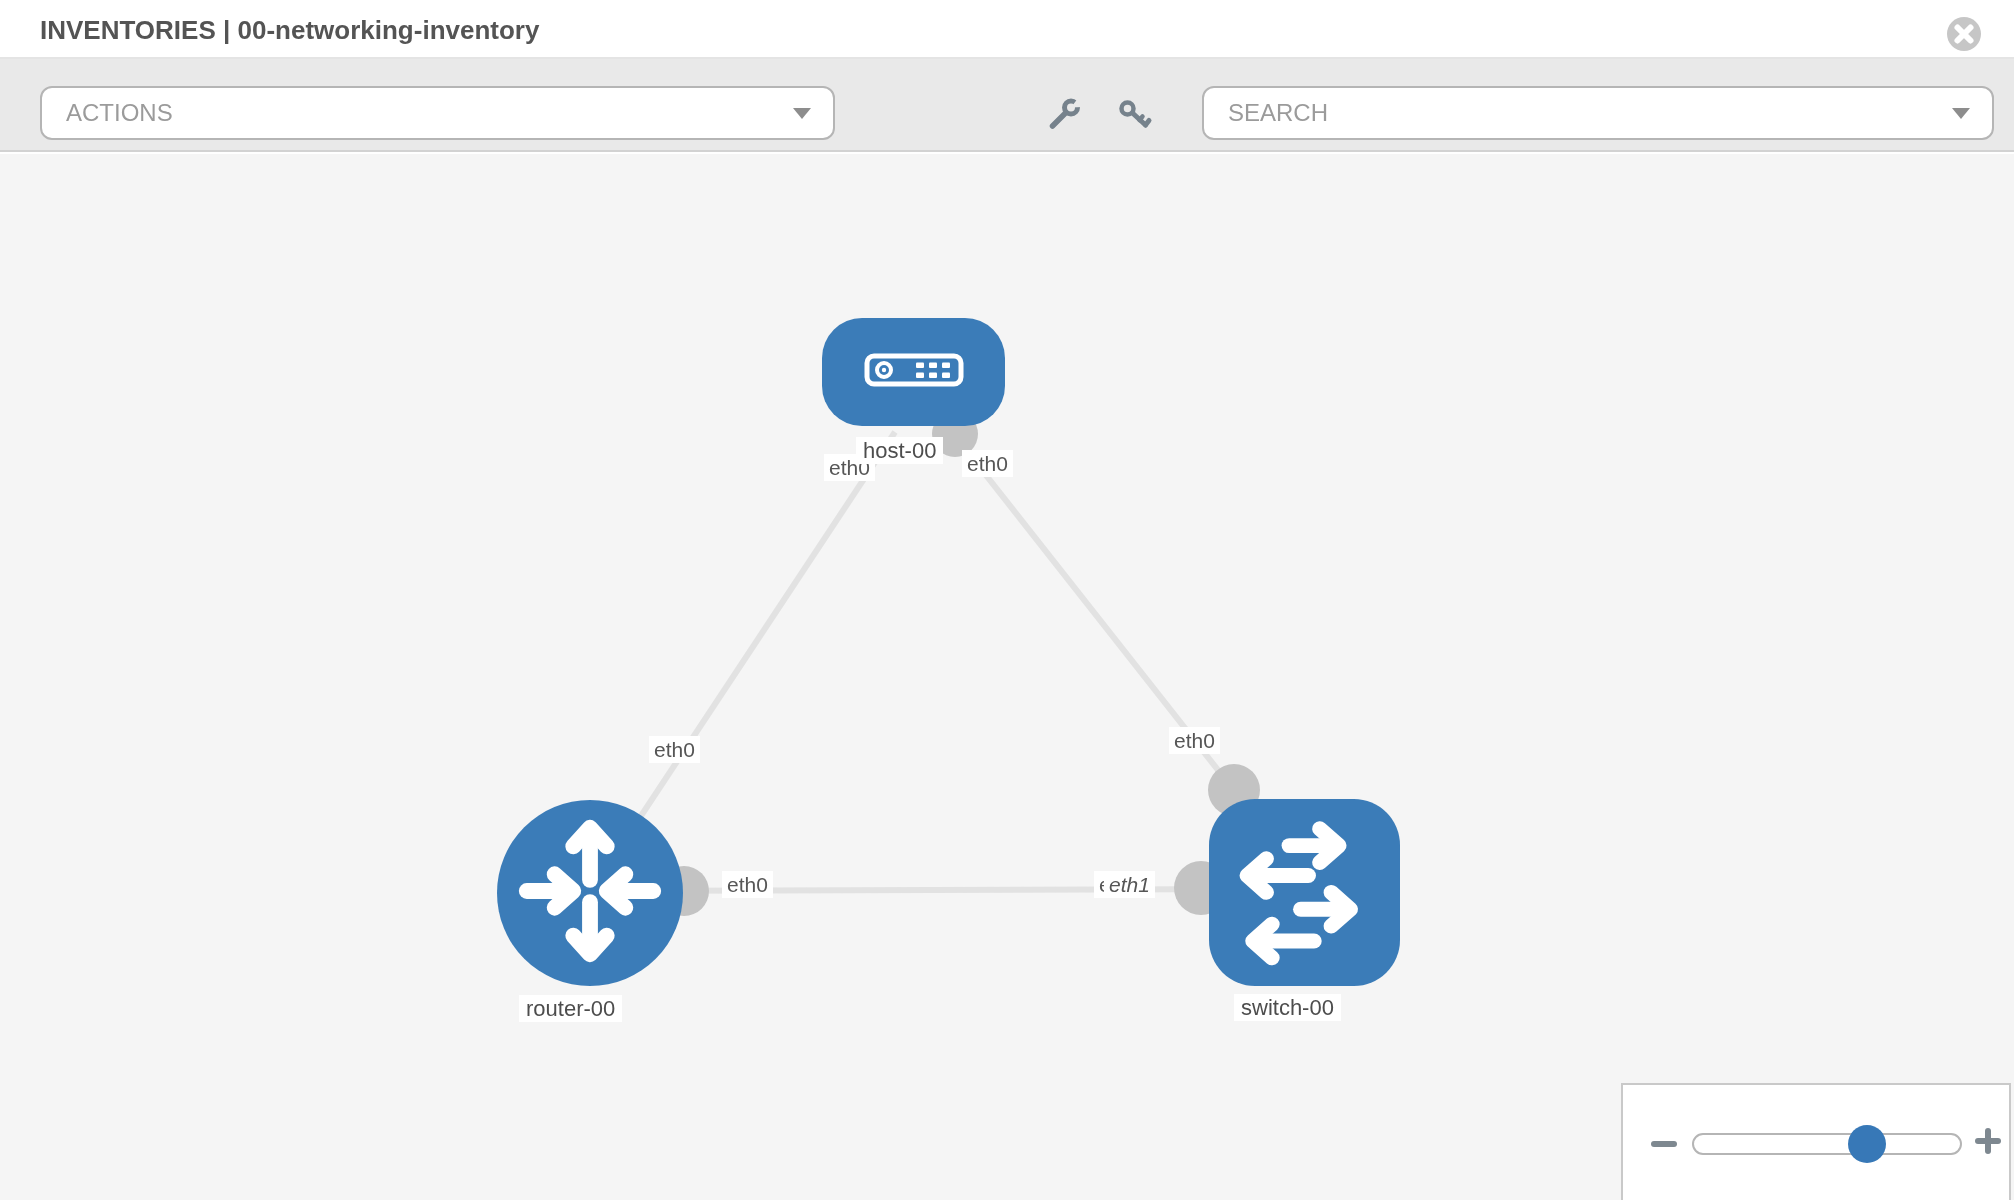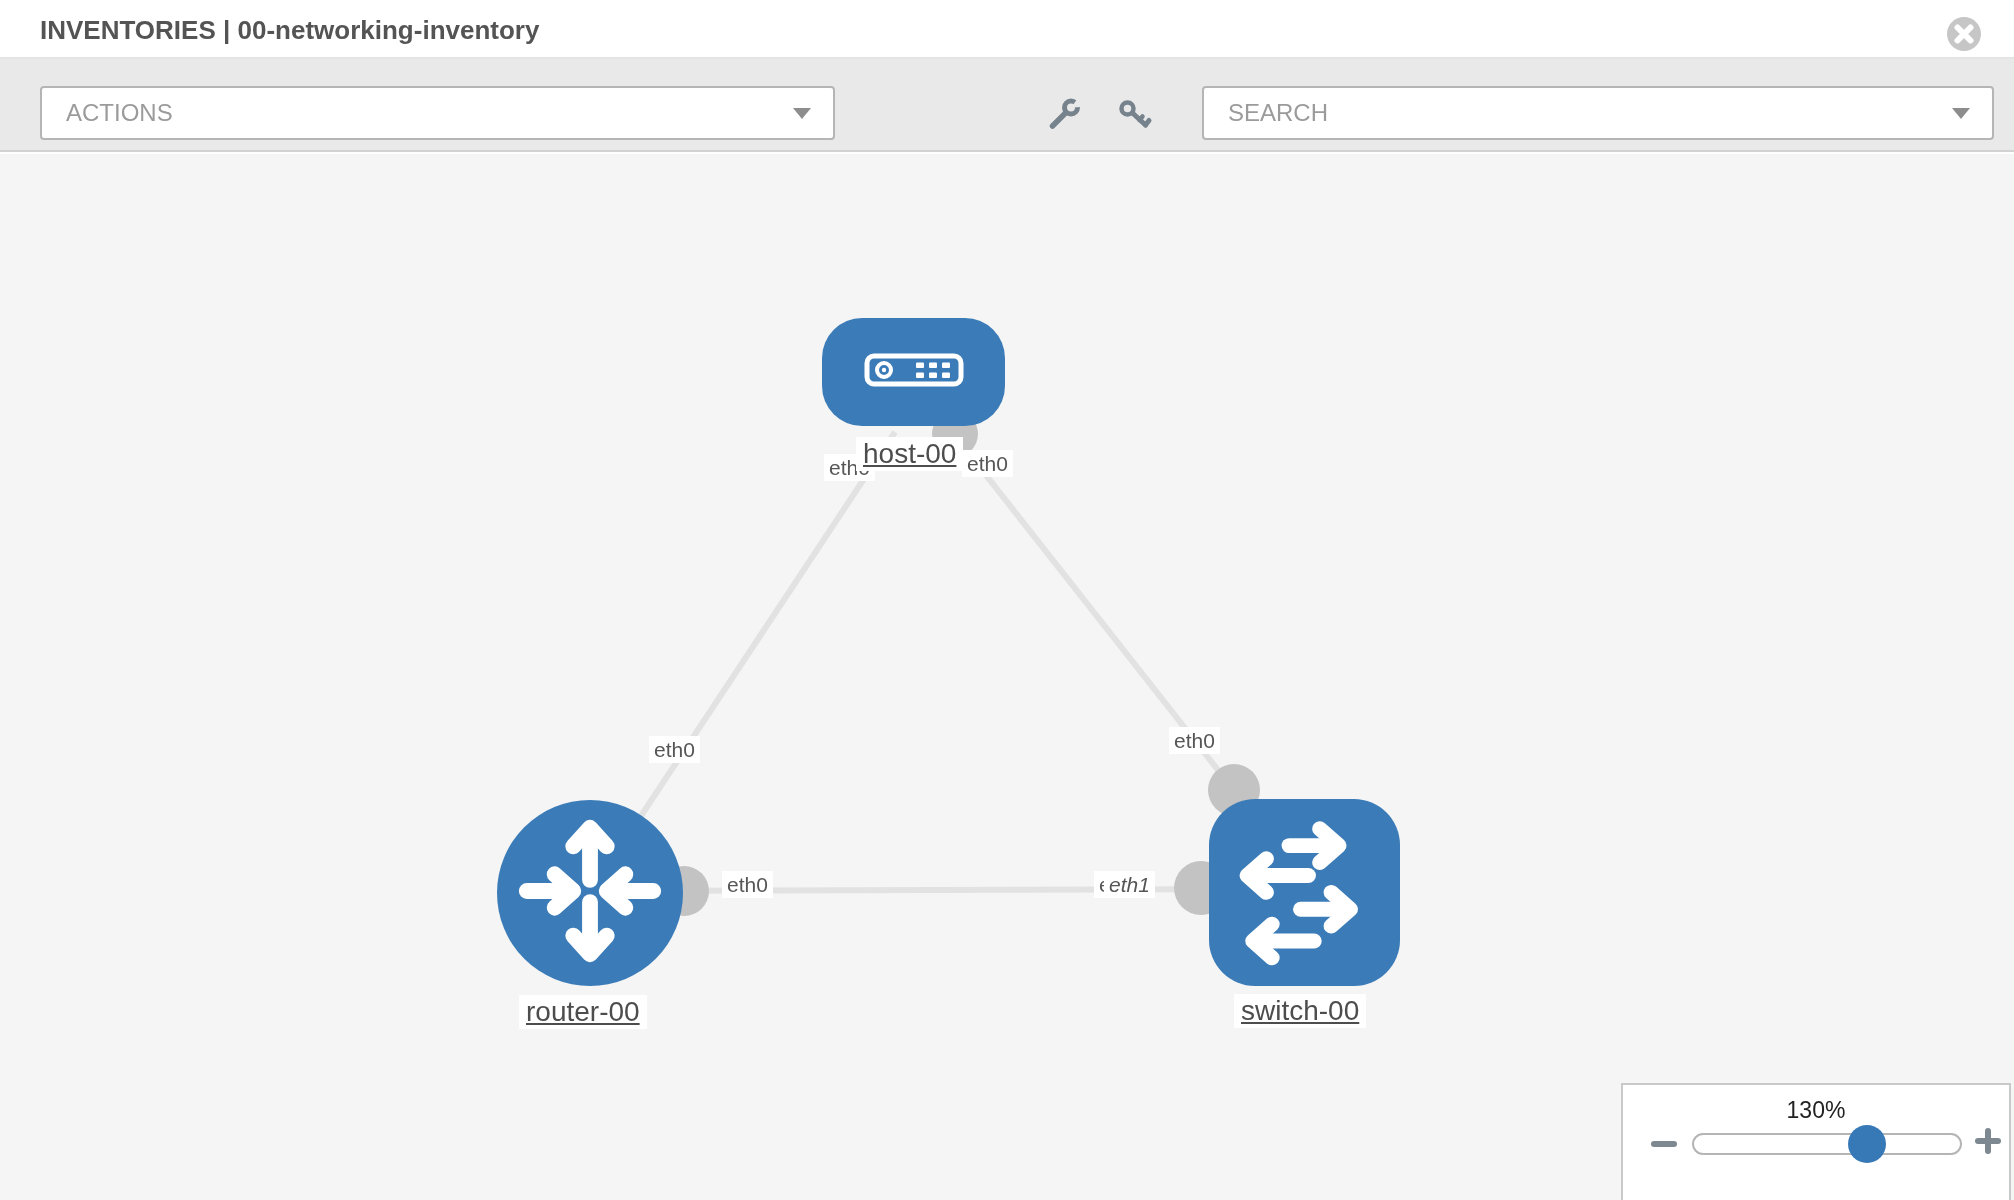--- a/index.html
+++ b/index.html
@@ -6,41 +6,41 @@
   body { font-family:"Liberation Sans", sans-serif; background:#fff; }
   .app { position:relative; width:2014px; height:1200px; background:#fff; overflow:hidden; }
 
   
   .header { position:absolute; top:0; left:0; width:100%; height:59px; background:#fff; border-bottom:2px solid #e4e4e4;text-align:center; }
   .page-title { position:absolute; left:40px; top:15px; font-size:26px; font-weight:bold; color:#545454; white-space:nowrap; }
   .close-btn { position:absolute; right:30px; top:14px; width:40px; height:40px; border:none; background:transparent; padding:0; cursor:pointer; }
 
   
   .toolbar { position:absolute; top:59px; left:0; width:100%; height:93px; background:var(--toolbar-bg,#e9e9e9); border-bottom:2px solid #d2d2d2; }
-  .select { position:absolute; top:27px; height:54px; background:#fff; border:2px solid #b5b5b5; border-radius:4px; display:flex; align-items:center; padding:0 24px; font-size:24px; color:#9b9b9b; cursor:pointer; }
+  .select { position:absolute; top:27px; height:54px; background:#fff; border:2px solid #b5b5b5; border-radius:12px; display:flex; align-items:center; padding:0 24px; font-size:24px; color:#9b9b9b; cursor:pointer; }
   .select .chev { position:absolute; right:22px; top:50%; margin-top:-5px; width:0; height:0; border-left:9px solid transparent; border-right:9px solid transparent; border-top:11px solid #8d8d8d; }
   .select.actions { left:40px; width:795px; }
   .select.search  { left:1183px; width:792px;margin-left:19px; }
   .tool-btn { position:absolute; top:38px; width:36px; height:36px; border:none; background:transparent; padding:0; cursor:pointer; }
   .tool-btn.wrench { left:1047px; }
   .tool-btn.key    { left:1117px; }
 
   
   .canvas { position:absolute; top:154px; left:0; width:2014px; height:1046px; background:var(--canvas-bg,#f5f5f5); overflow:hidden; }
   svg.wires { position:absolute; left:0; top:0; pointer-events:none; }
   .wires line { stroke:var(--link,#e2e2e2); stroke-width:6; }
   .wires circle { fill:var(--port-fill,#c3c3c3); }
 
   .node { position:absolute; background:var(--node-fill,#3b7cb8); display:flex; align-items:center; justify-content:center; cursor:pointer; }
   .node-host   { left:822px; top:164px; width:183px; height:108px; border-radius:40px; }
   .node-router { left:497px; top:646px; width:186px; height:186px; border-radius:50%; }
   .node-switch { left:1209px; top:645px; width:191px; height:187px; border-radius:46px; }
   .stroke-ic { stroke:#fff; fill:none; stroke-linecap:round; stroke-linejoin:round; }
 
-  .nlabel  { position:absolute; background:#fff; color:#4d4d4d; font-size:28px; line-height:1.15; padding:1px 7px; white-space:nowrap;text-decoration:underline; }
+  .nlabel  { position:absolute; background:#fff; color:#4d4d4d; font-size:22px; line-height:1.15; padding:1px 7px; white-space:nowrap; }
   .iflabel { position:absolute; background:#fff; color:#565656; font-size:21px; line-height:1.2; padding:1px 5px; white-space:nowrap; }
 
   #lbl-host   { left:856px; top:283px; }
   #lbl-router { left:519px; top:841px; }
   #lbl-switch { left:1234px; top:840px; }
   #if-host-left    { left:824px; top:300px; }
   #if-host-right   { left:962px; top:296px; }
   #if-router-up    { left:649px; top:582px; }
   #if-switch-up    { left:1169px; top:573px; }
   #if-router-lan   { left:722px; top:717px; }
@@ -177,21 +177,20 @@
     <span class="iflabel" id="if-switch-up">eth0</span>
     <span class="iflabel" id="if-router-lan">eth0</span>
     <span class="iflabel" id="if-switch-lan-hidden">eth0</span>
     <span class="iflabel" id="if-switch-lan">eth1</span>
 
     <span class="nlabel" id="lbl-host">host-00</span>
     <span class="nlabel" id="lbl-router">router-00</span>
     <span class="nlabel" id="lbl-switch">switch-00</span>
 
     <div class="zoomer">
-      <div class="zoom-level">130%</div>
       <button class="zoom-out">
         <span class="bar-h"></span>
       </button>
       <div class="zoom-slider">
         <div class="zoom-thumb"></div>
       </div>
       <button class="zoom-in">
         <span class="ph"></span>
         <span class="pv"></span>
       </button>

